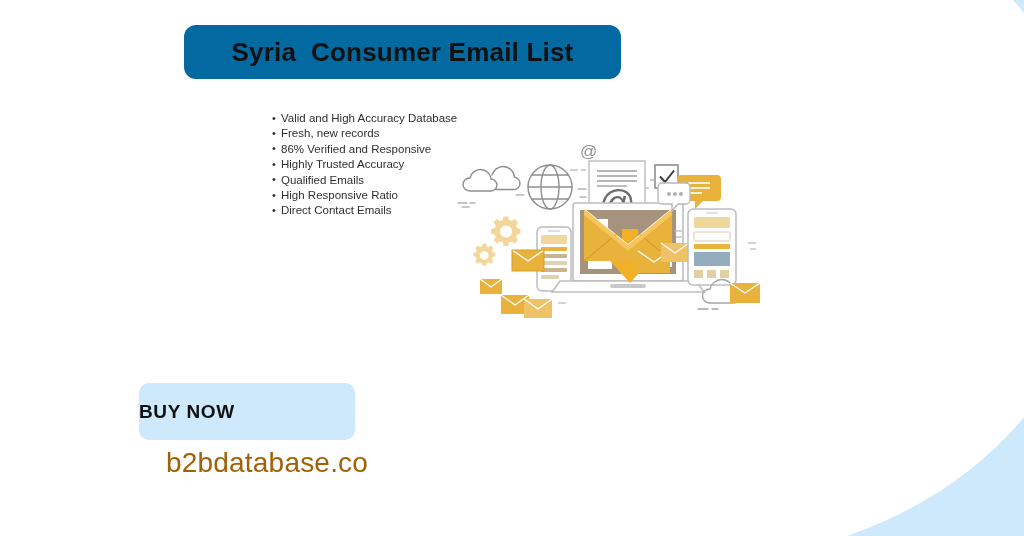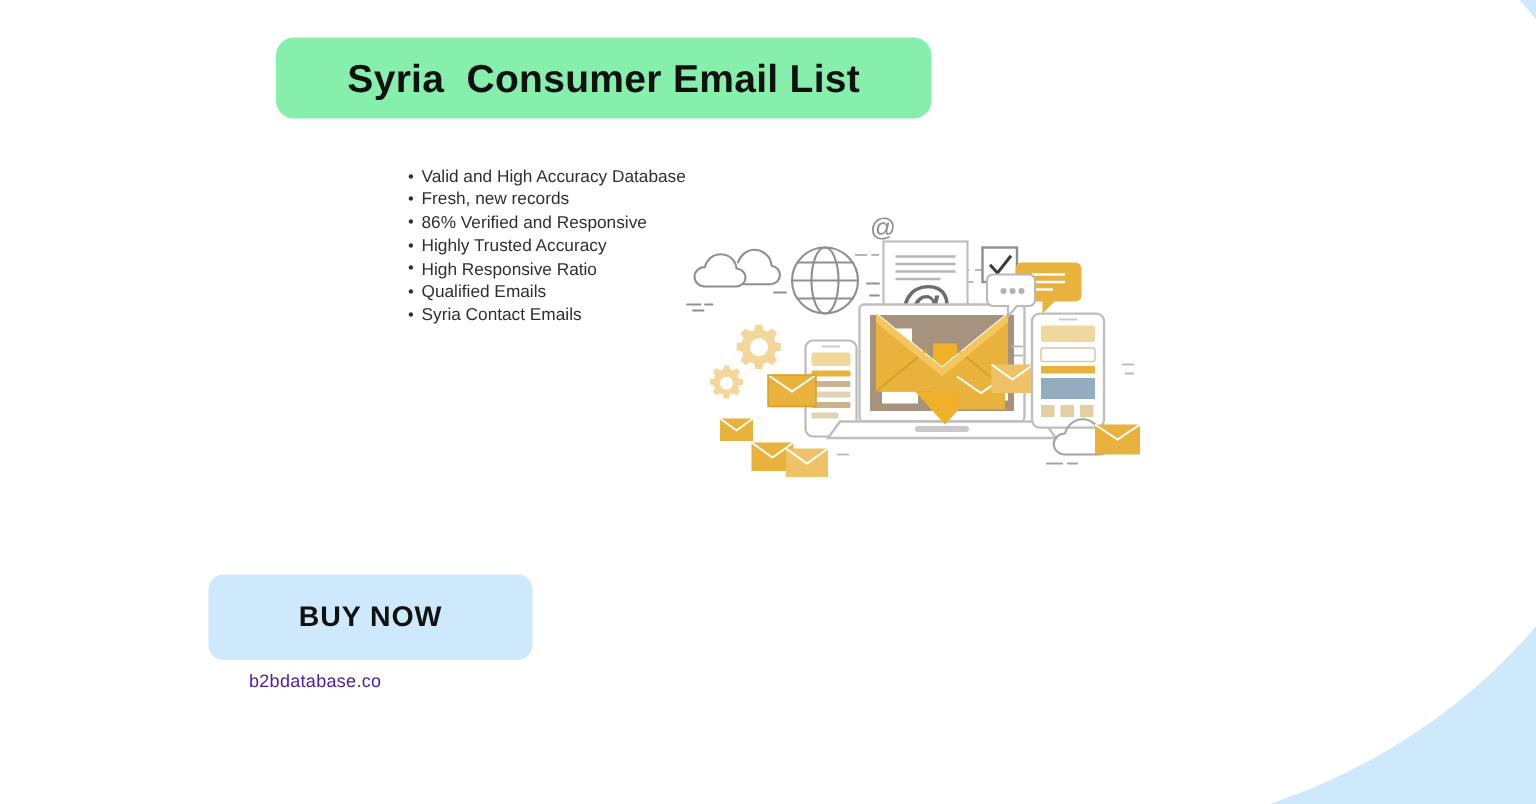--- a/index.html
+++ b/index.html
@@ -43,21 +43,21 @@
     background: #ffffff;
   }
 
   
   .title-banner {
     position: absolute;
     left: 184px;
     top: 25px;
     width: 437px;
     height: 54px;
-    background: #86efac;
+    background: #0369a1;
     border-radius: 12px;
     display: flex;
     align-items: center;
     justify-content: center;
   }
   .title-text {
     font-size: 26px;
     font-weight: bold;
     color: #111111;
     letter-spacing: 0.2px;
@@ -92,39 +92,38 @@
   .buy-now-button {
     position: absolute;
     left: 139px;
     top: 383px;
     width: 216px;
     height: 57px;
     background: #cee8fc;
     border-radius: 10px;
     display: flex;
     align-items: center;
-    justify-content: center;
     border: none;
     padding: 0;
     cursor: pointer;
   }
   .buy-now-label {
     font-size: 19px;
     font-weight: bold;
     color: #111111;
     letter-spacing: 0.6px;
   }
 
   
   .site-url {
     position: absolute;
     left: 166px;
     top: 447px;
-    font-size: 12px;
-    color: #4c1d95;
+    font-size: 28px;
+    color: #a16207;
     letter-spacing: 0.2px;
   }
 
   
   .illustration {
     position: absolute;
     left: 452px;
     top: 143px;
     width: 320px;
     height: 175px;
@@ -142,23 +141,23 @@
 
   <div class="title-banner">
     <span class="title-text">Syria  Consumer Email List</span>
   </div>
 
   <div class="features">
     <div class="feature-item">Valid and High Accuracy Database</div>
     <div class="feature-item">Fresh, new records</div>
     <div class="feature-item">86% Verified and Responsive</div>
     <div class="feature-item">Highly Trusted Accuracy</div>
+    <div class="feature-item">Qualified Emails</div>
     <div class="feature-item">High Responsive Ratio</div>
-    <div class="feature-item">Qualified Emails</div>
-    <div class="feature-item">Syria Contact Emails</div>
+    <div class="feature-item">Direct Contact Emails</div>
   </div>
 
   <div class="illustration">
     <svg width="320" height="175" viewBox="0 0 320 175" xmlns="http://www.w3.org/2000/svg">
       <g fill="none" stroke="#8f8f8f" stroke-width="1.4" stroke-linecap="round" stroke-linejoin="round">
 
         <g>
           <path d="M18 48c-4 0-7-3-7-6.5s3-6.5 7-6.5c1-5 5.5-8.5 10.5-8.5 5.5 0 10 4 10.5 9.5 3.5.3 6 3 6 6 0 3.3-2.8 6-6.2 6z"></path>
           <path d="M40 32c1.5-5 6-8.5 11-8.5 6 0 11 4.7 11.4 10.7 3.3.5 5.6 3.2 5.6 6.2 0 3.4-2.8 6.1-6.3 6.1H44"></path>
         </g>

